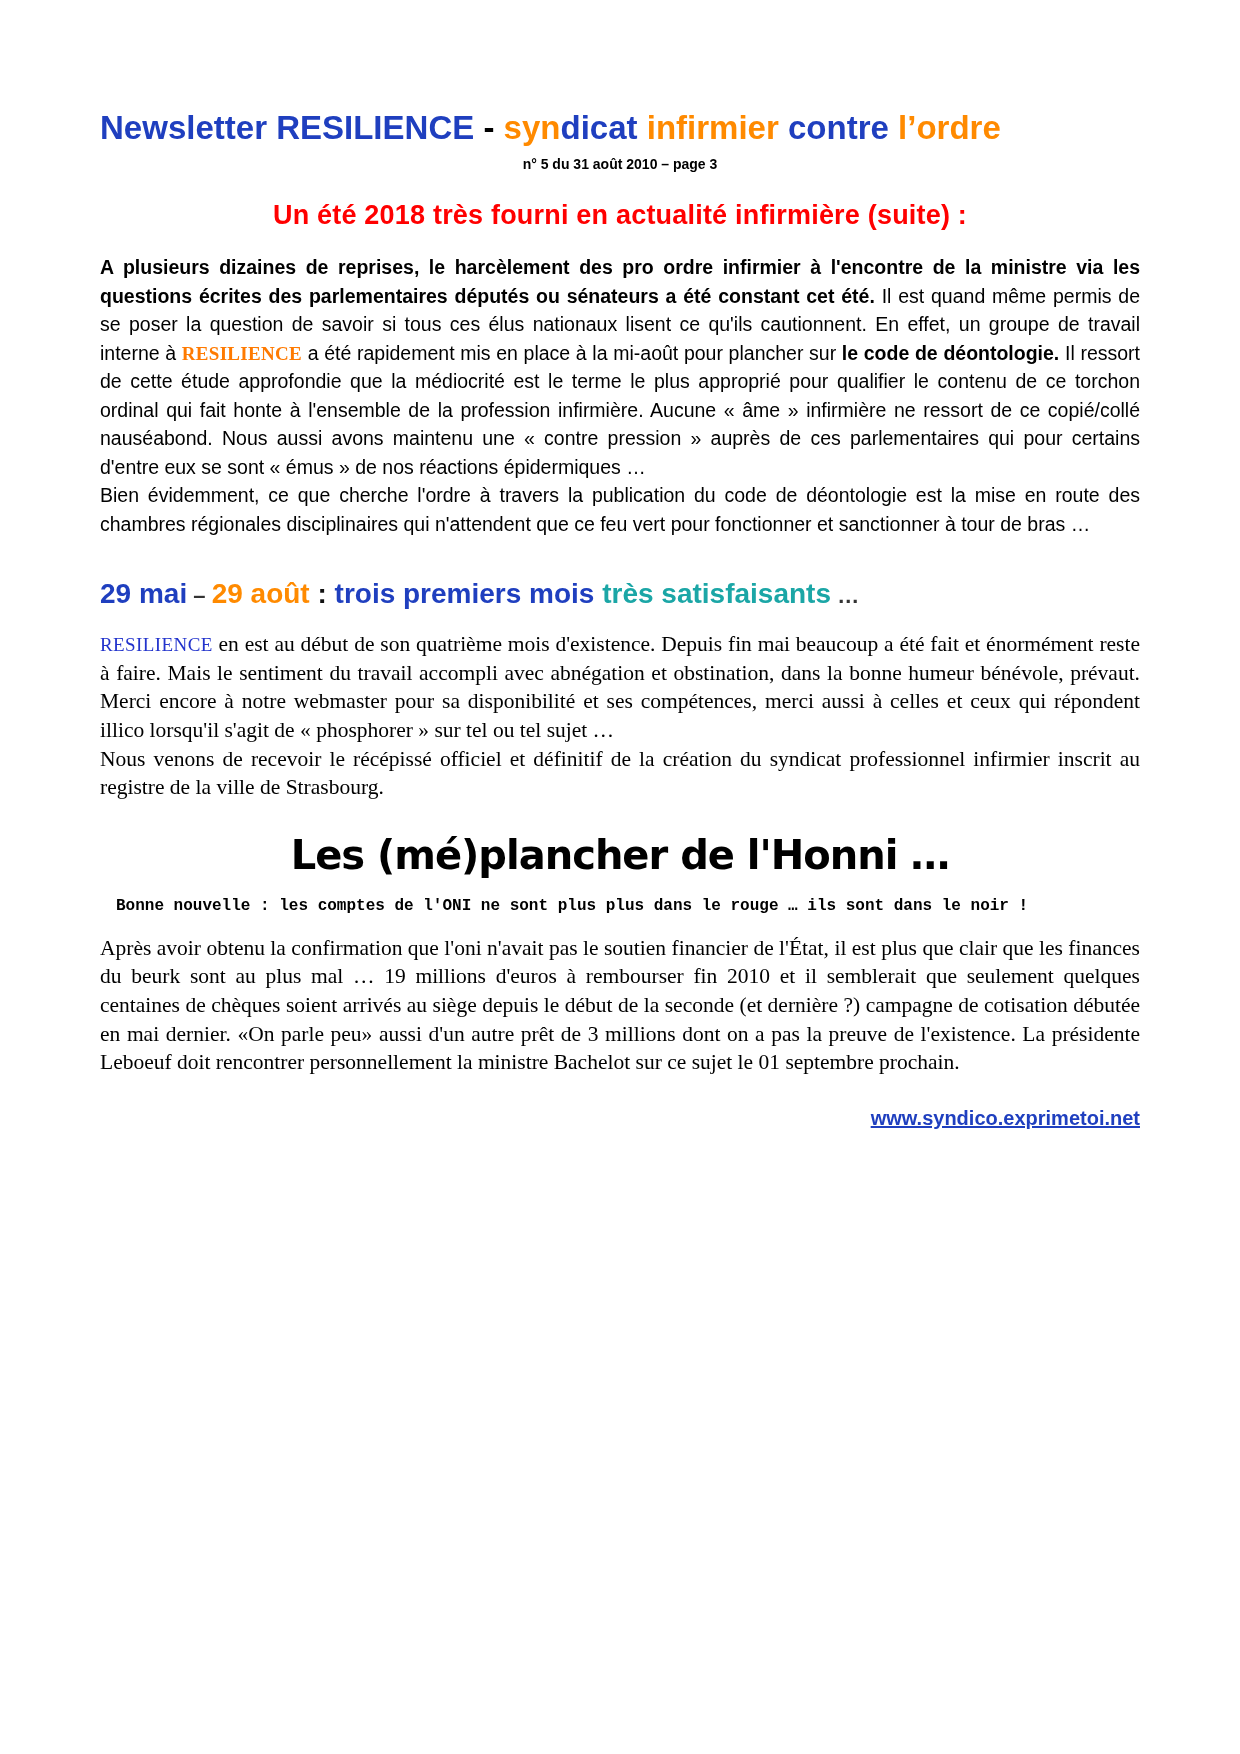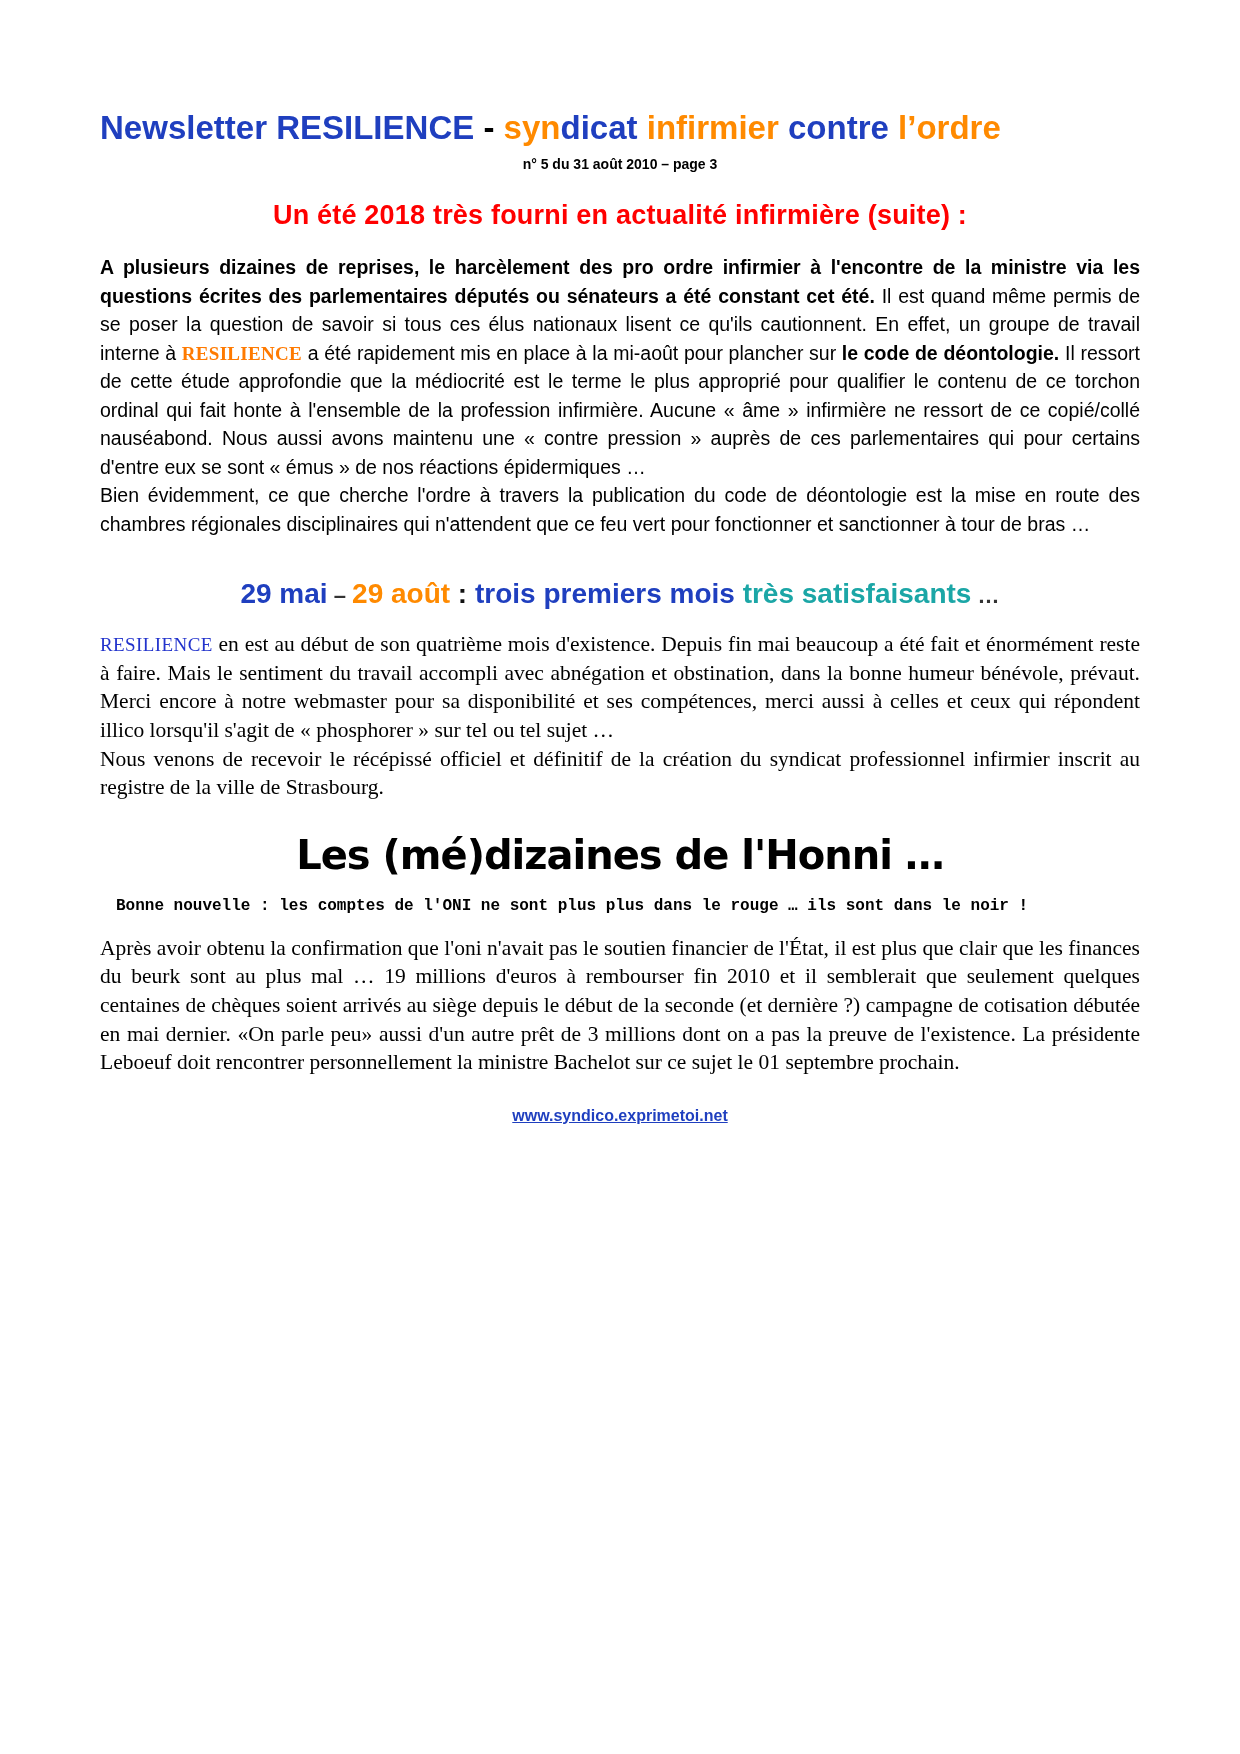--- a/index.html
+++ b/index.html
@@ -54,21 +54,20 @@
   .h-red {
     text-align: center;
     color: #ff0000;
     font-weight: bold;
     font-size: 27px;
     margin-top: 28px;
     letter-spacing: 0.2px;
   }
 
   .h-mixed {
-    text-align: center;
     font-weight: bold;
     font-size: 28px;
     margin-top: 40px;
     margin-bottom: 6px;
     white-space: nowrap;
   }
   .h-mixed .blue { color: #1f3fbf; }
   .h-mixed .orange { color: #ff8a00; }
   .h-mixed .dark { color: #111111; }
   .h-mixed .teal { color: #1ba6a6; }
@@ -124,24 +123,24 @@
   .p-blockhead {
     font-family: Liberation Mono, monospace;
     font-weight: bold;
     font-size: 16px;
     line-height: 1.5;
     text-align: justify;
     margin: 16px;
   }
 
   .footer-link {
-    text-align: center;
+    text-align: right;
     color: #1f3fbf;
     font-weight: bold;
-    font-size: 16px;
+    font-size: 20px;
     text-decoration: underline;
     margin-top: 30px;
   }
 </style>
 </head>
 <body>
 
 <div class="page">
   <div class="content">
 
@@ -159,21 +158,21 @@
 
     <div class="h-mixed">
       <span class="blue">29 mai</span><span class="small-dash"> – </span><span class="orange">29 août</span><span class="dark"> : </span><span class="blue">trois premiers mois</span><span class="teal"> très satisfaisants</span><span class="ell"> …</span>
     </div>
 
     <p class="p-serif first">
       <span class="res-blue">RESILIENCE</span><span> en est au début de son quatrième mois d'existence. Depuis fin mai beaucoup a été fait et énormément reste à faire. Mais le sentiment du travail accompli avec abnégation et obstination, dans la bonne humeur bénévole, prévaut. Merci encore à notre webmaster pour sa disponibilité et ses compétences, merci aussi à celles et ceux qui répondent illico lorsqu'il s'agit de « phosphorer » sur tel ou tel sujet …</span>
     </p>
     <p class="p-serif">Nous venons de recevoir le récépissé officiel et définitif de la création du syndicat professionnel infirmier inscrit au registre de la ville de Strasbourg.</p>
 
-    <div class="h-display">Les (mé)dizaines de l'Honni …</div>
+    <div class="h-display">Les (mé)plancher de l'Honni …</div>
 
     <p class="p-blockhead">
       <span>Bonne nouvelle : les comptes de l'ONI ne sont plus plus dans le rouge … ils sont dans le noir !</span>
     </p>
     <p class="p-serif">      Après avoir obtenu la confirmation que l'oni n'avait pas le soutien financier de l'État, il est plus que clair que les finances du beurk sont au plus mal … 19 millions d'euros à rembourser fin 2010 et il semblerait que seulement quelques centaines de chèques soient arrivés au siège depuis le début de la seconde (et dernière ?) campagne de cotisation débutée en mai dernier. «On parle peu» aussi d'un autre prêt de 3 millions dont on a pas la preuve de l'existence. La présidente Leboeuf doit rencontrer personnellement la ministre Bachelot sur ce sujet le 01 septembre prochain.</p>
 
     <div class="footer-link">www.syndico.exprimetoi.net</div>
 
   </div>
 </div>

